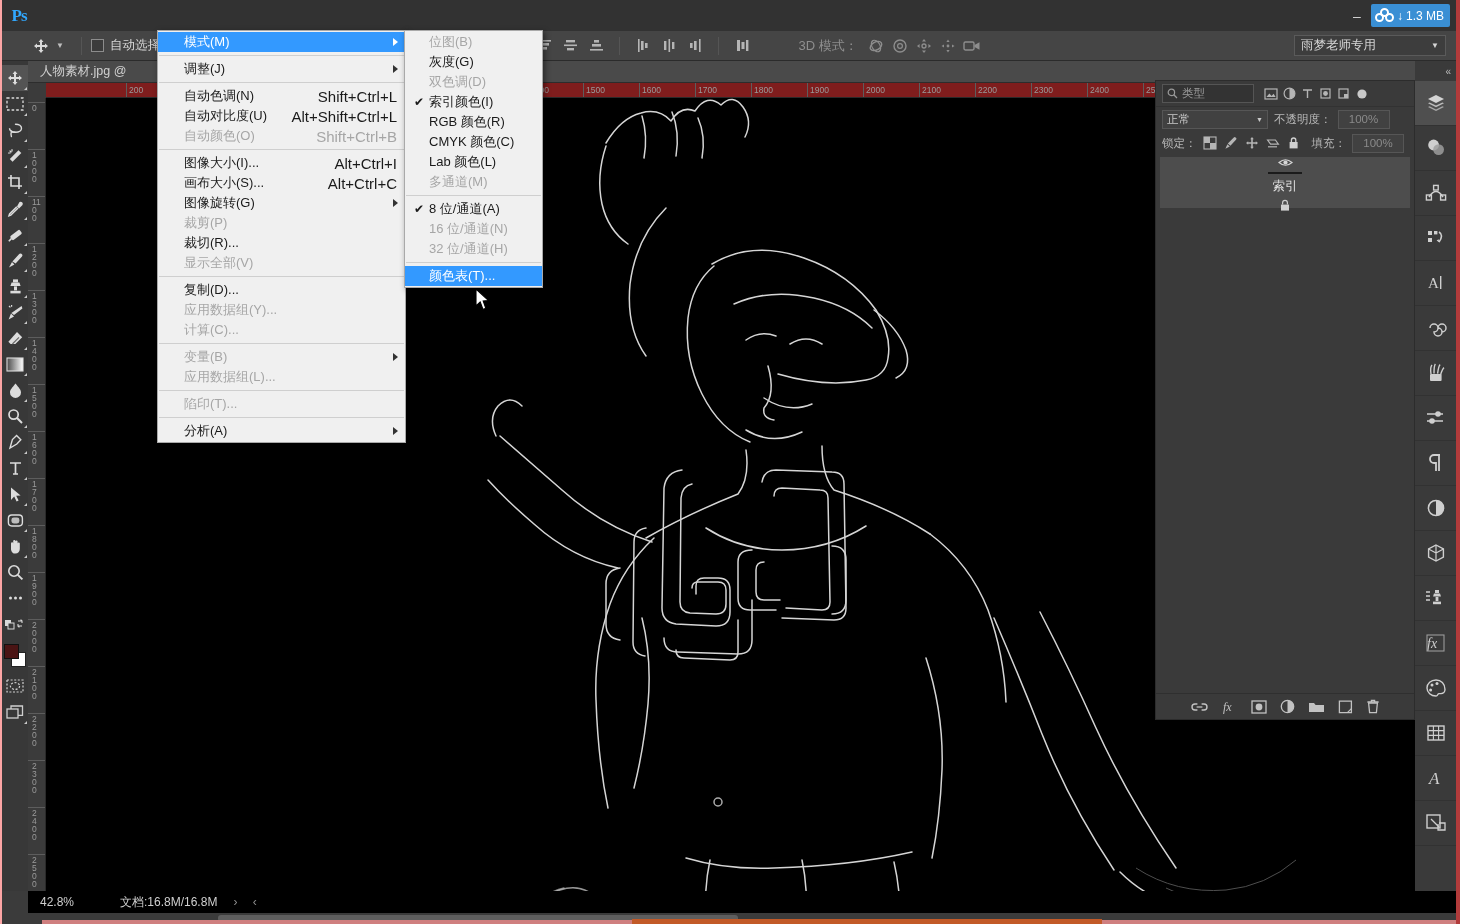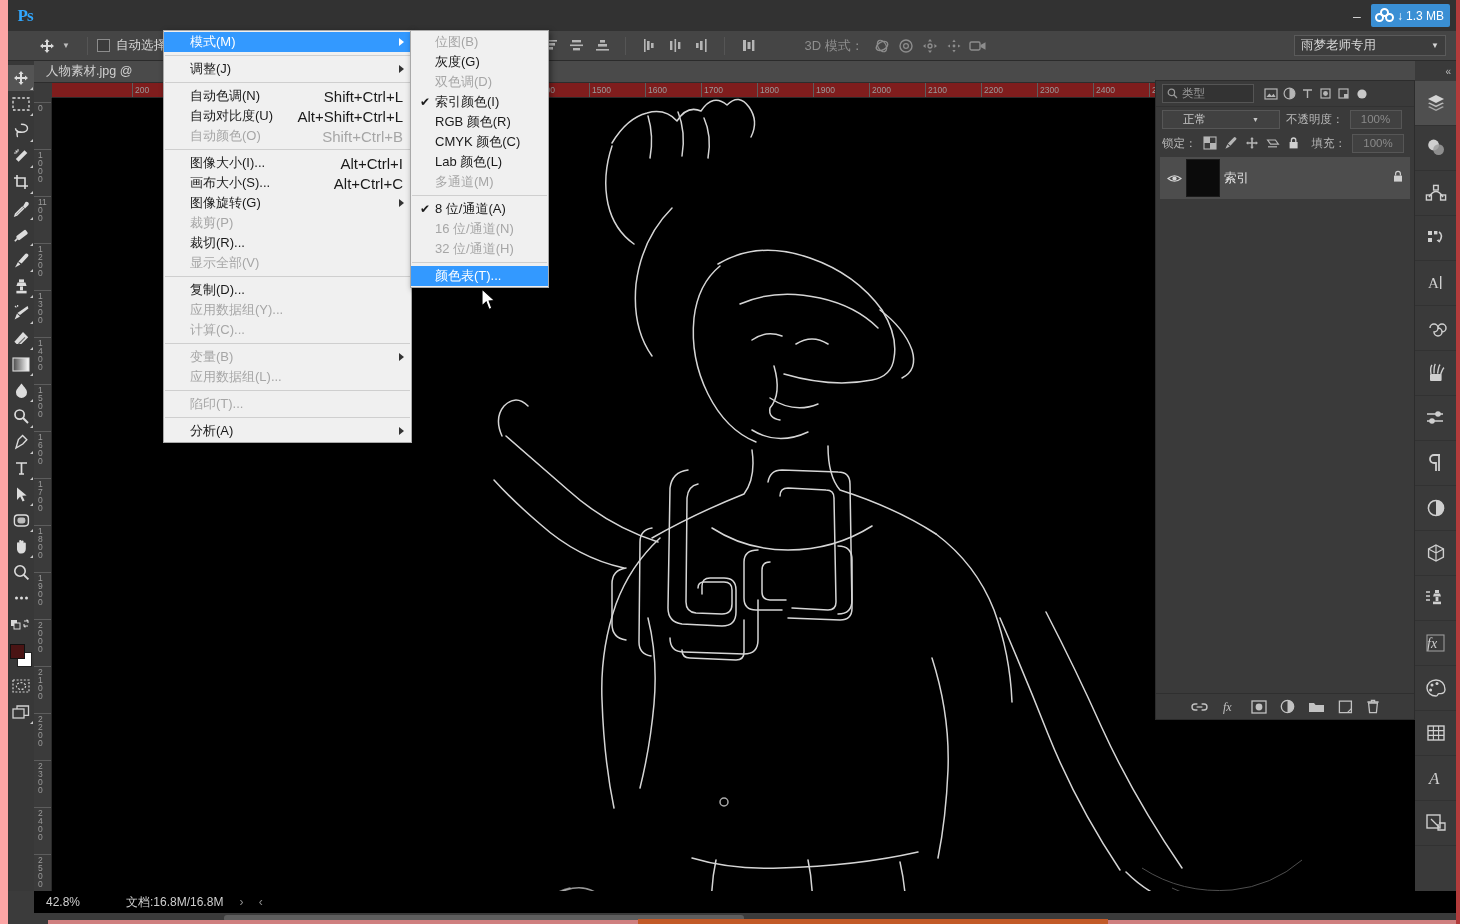--- a/index.html
+++ b/index.html
@@ -6,21 +6,21 @@
   html,body{ background:#222; }
   body{
     width:1460px; height:924px; overflow:hidden;
     font-family:"Liberation Sans","DejaVu Sans",sans-serif;
     font-size:12px; color:#d0d0d0;
     position:relative;
   }
   
   #app{
     position:absolute; inset:0;
-    border-left:8px solid #fca5a5;
+    border-left:2px solid #fca5a5;
     border-right:4px solid #b23b3b;
     background:#333;
   }
 
   
   .titlebar{
     position:absolute; left:0; right:0; top:0; height:31px;
     background:#323232; display:flex; align-items:center;
   }
   .ps-logo{
@@ -130,25 +130,25 @@
     position:absolute; right:41px; top:80px; width:260px; height:640px;
     background:#3a3a3a; border:1px solid #2c2c2c;
   }
   .lp-tabs{ height:24px; background:#393939; display:flex; align-items:center; border-bottom:1px solid #2c2c2c;}
   .lp-tab{ padding:0 12px; height:24px; line-height:24px; font-size:12px; color:#d5d5d5; background:#454545;}
   .lp-tabs .right{ margin-left:auto; display:flex; align-items:center; gap:6px; padding-right:8px; color:#b5b5b5; font-size:12px;}
   .lp-filter{ height:26px; display:flex; align-items:center; padding:0 6px; gap:4px; border-bottom:1px solid #323232;}
   .filter-box{ width:92px; height:19px; background:#333; border:1px solid #555; display:flex; align-items:center; gap:4px; padding:0 4px; color:#9a9a9a; font-size:11.5px;}
   .filter-icons{ display:flex; align-items:center; gap:5px; margin-left:6px;}
   .lp-row{ height:24px; display:flex; align-items:center; padding:0 6px; gap:6px; font-size:11.5px; color:#b8b8b8;}
-  .blend-sel{ width:118px;height:19px; background:#414141; border:1px solid #565656; display:flex;align-items:center;justify-content:space-between; padding:0 20px; color:#c8c8c8;}
+  .blend-sel{ width:106px;height:19px; background:#414141; border:1px solid #565656; display:flex;align-items:center;justify-content:space-between; padding:0 4px; color:#c8c8c8;}
   .opa-box{ width:52px;height:19px; background:#414141; border:1px solid #565656; color:#8a8a8a; text-align:center; line-height:17px;}
   .lock-icons{ display:flex; align-items:center; gap:7px; }
   .layer-item{
-    height:42px; margin:2px 4px 0 4px; background:#4d4d4d; display:flex; align-items:center; padding:0 6px; gap:4px;
+    height:51px; margin:2px 4px 0 4px; background:#4d4d4d; display:flex; align-items:center; padding:0 6px; gap:4px;flex-direction:column;
   }
   .eye{ width:16px; display:flex;align-items:center;justify-content:center;}
   .thumb{ width:34px;height:38px; background:#0b0b0b; border:1px solid #1b1b1b;}
   .lname{ font-size:12.5px; color:#e2e2e2; flex:1;}
   .lp-bottom{ position:absolute; left:0; right:0; bottom:0; height:26px; background:#3a3a3a; border-top:1px solid #2f2f2f; display:flex; align-items:center; justify-content:center; gap:13px;}
 
   
   .dropdown{
     position:absolute; left:155px; top:30px; width:249px;
     background:#f0f0f0; border:1px solid #a9a9a9; z-index:60;

